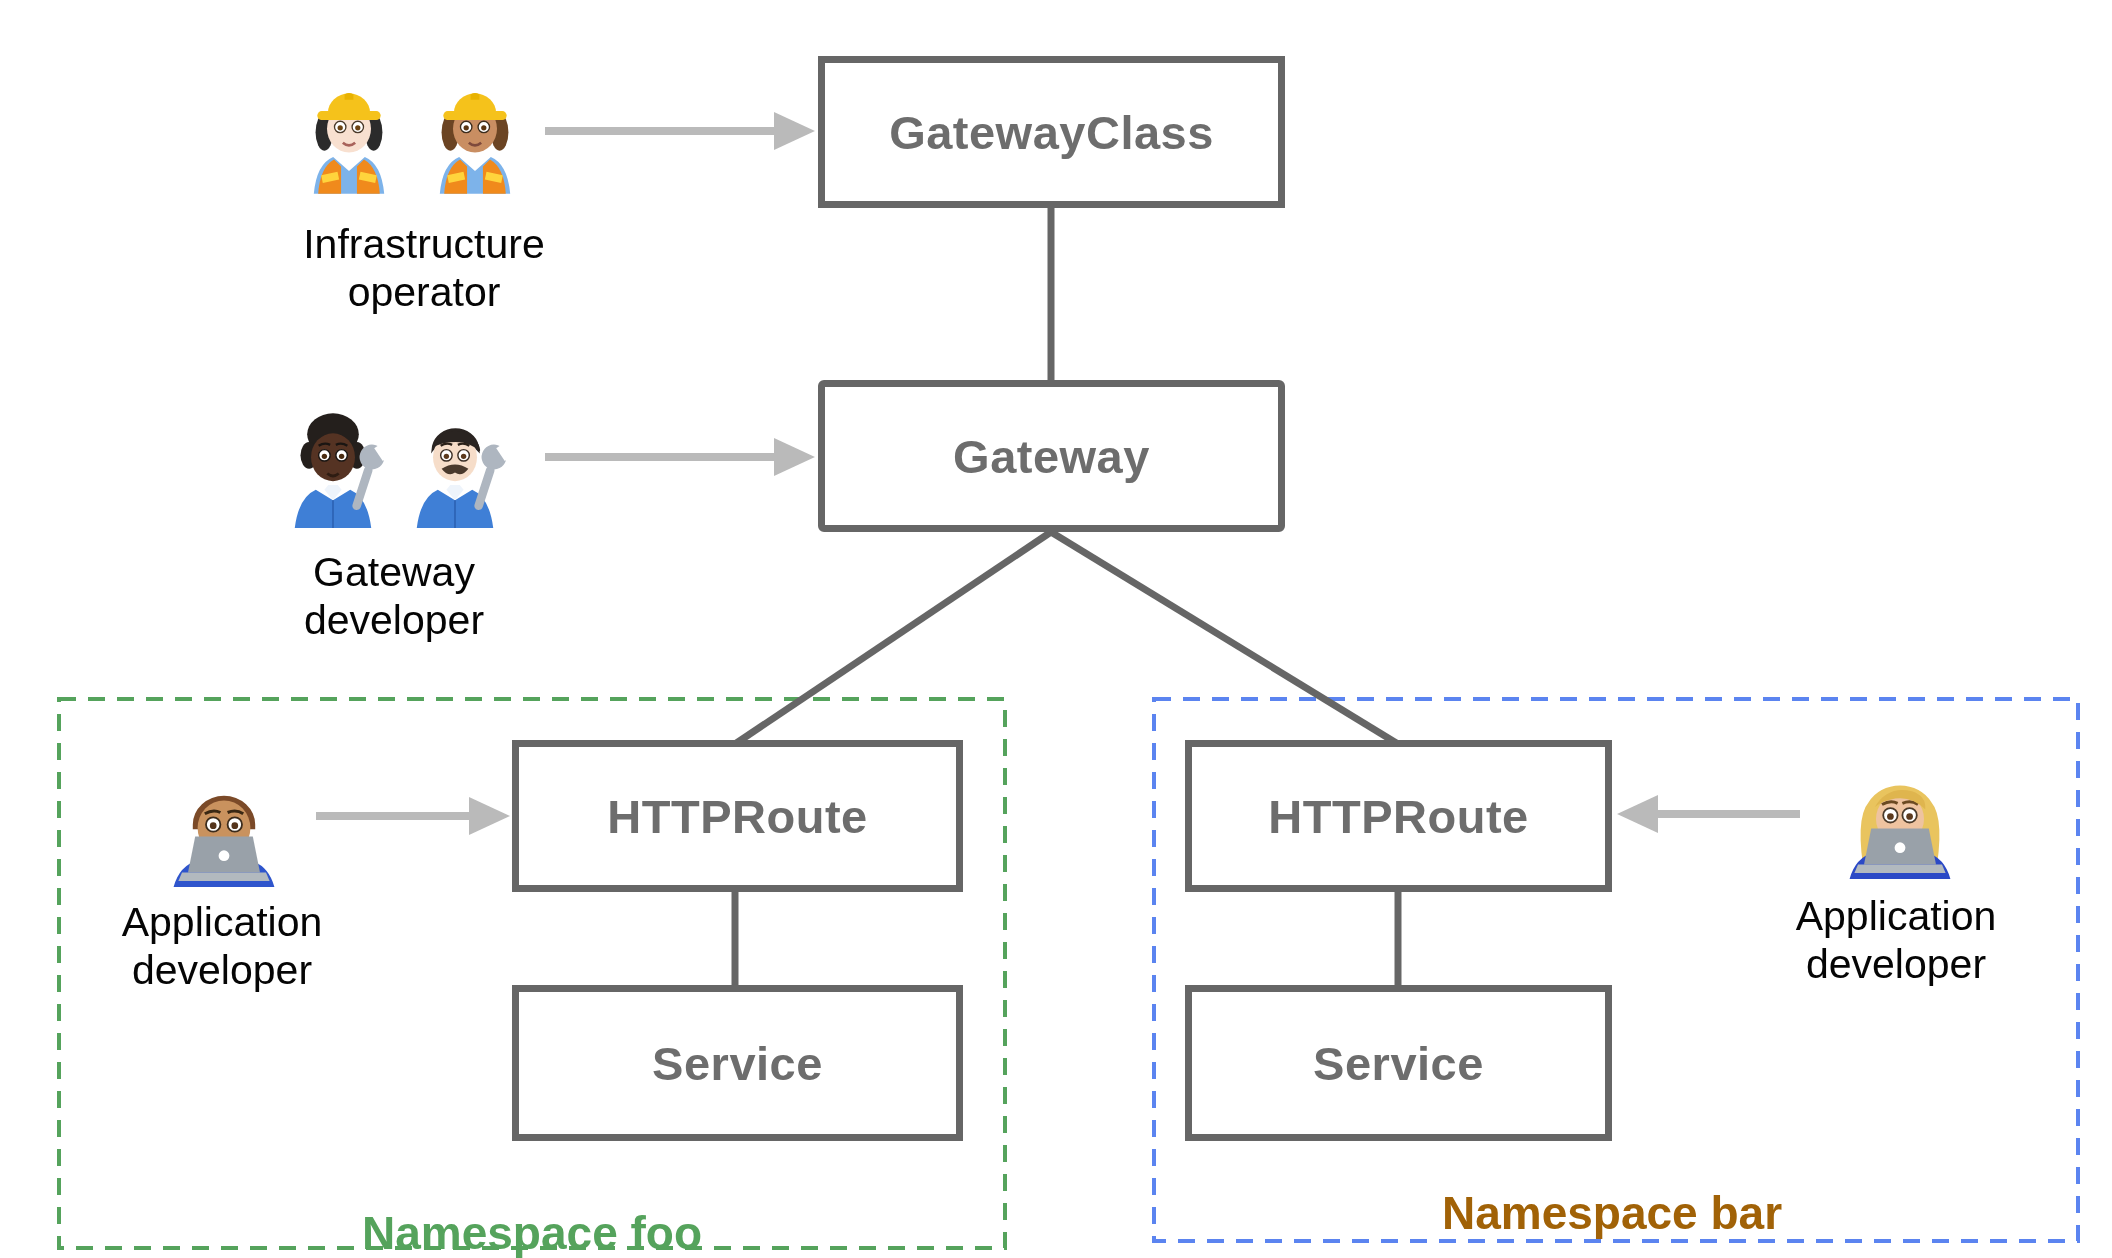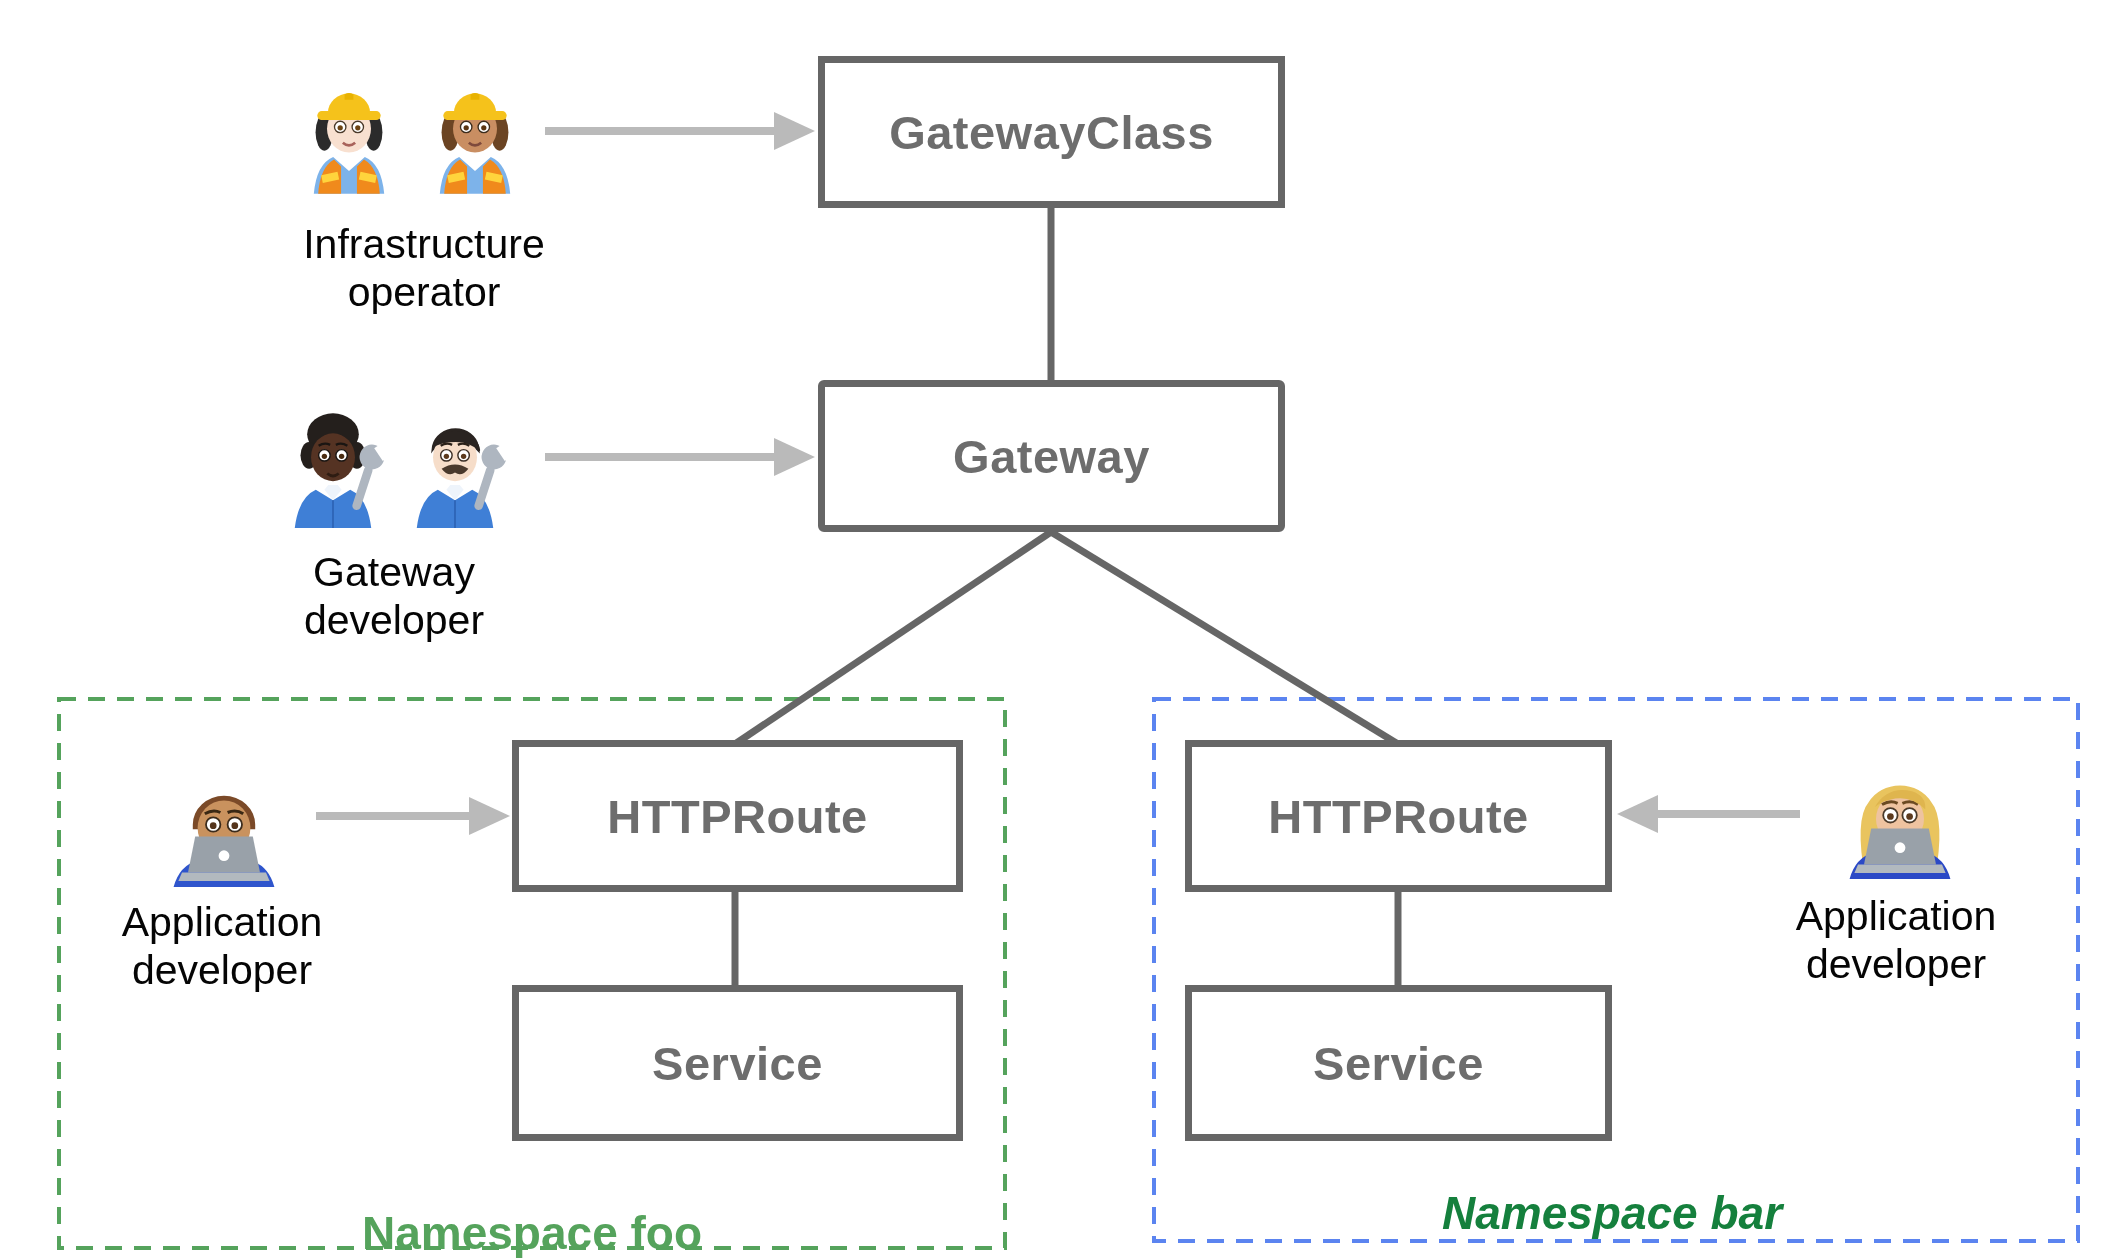--- a/index.html
+++ b/index.html
@@ -26,21 +26,21 @@
   }
   .role-infra{left:424px;top:220px;}
   .role-cluster{left:394px;top:548px;}
   .role-dev-foo{left:222px;top:898px;}
   .role-dev-bar{left:1896px;top:892px;}
 
   .ns-label{
     position:absolute;transform:translateX(-50%);font-weight:bold;font-size:46px;white-space:nowrap;
   }
   .ns-foo{left:532px;top:1194px;color:#55a35c;margin-top:12px;}
-  .ns-bar{left:1612px;top:1186px;color:#15803d;font-style:italic;}
+  .ns-bar{left:1612px;top:1186px;color:#a16207;}
 
   .actor-icons{position:absolute;transform:translateX(-50%);display:flex;align-items:flex-end;}
   .icons-infra{left:412px;top:70px;gap:38px;}
   .icons-cluster{left:394px;top:398px;gap:26px;}
   .icons-dev-foo{left:224px;top:762px;}
   .icons-dev-bar{left:1900px;top:754px;}
   .actor-icons svg{display:block;overflow:visible;}
 </style>
 </head>
 <body>

